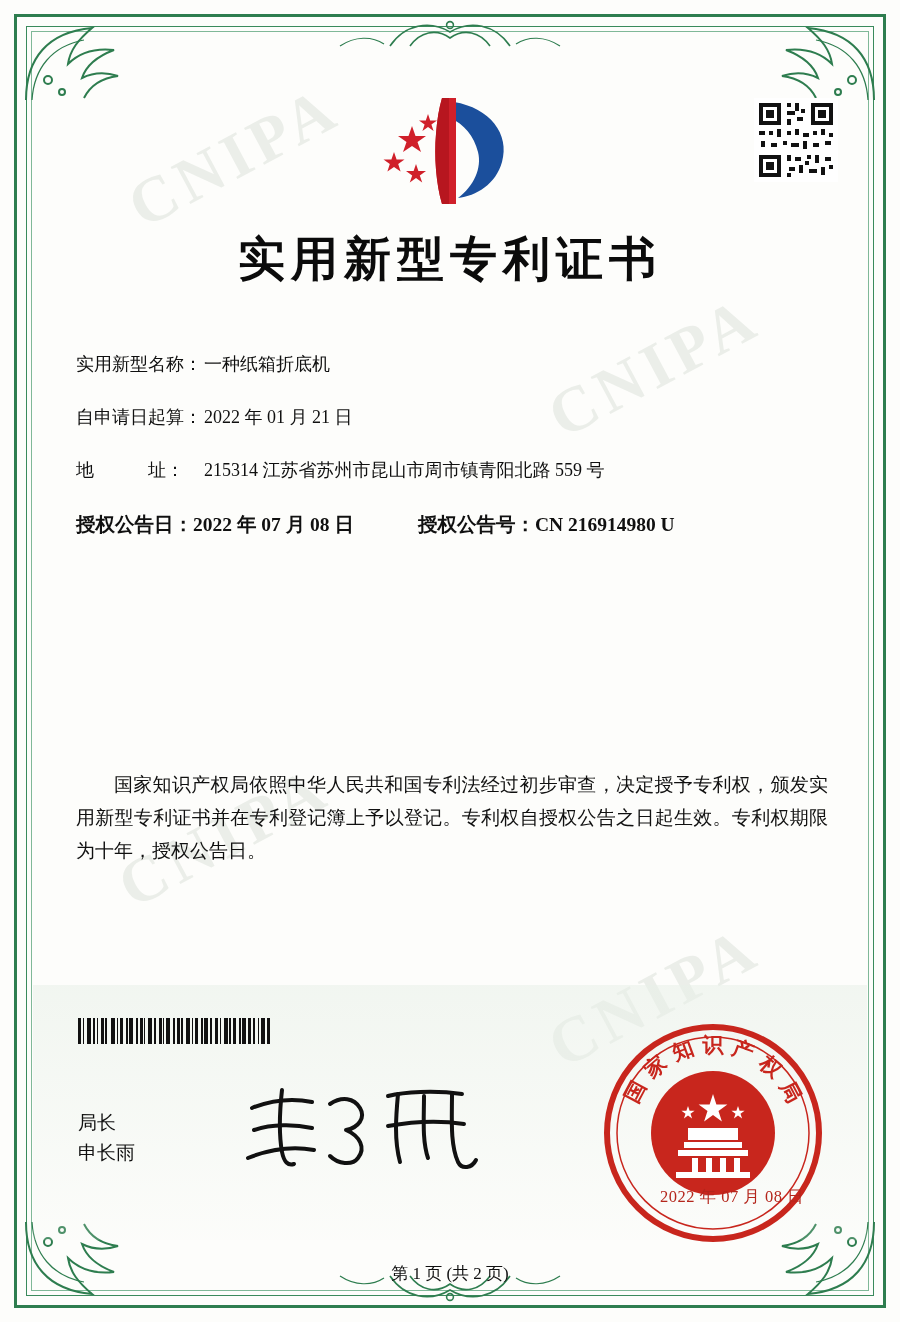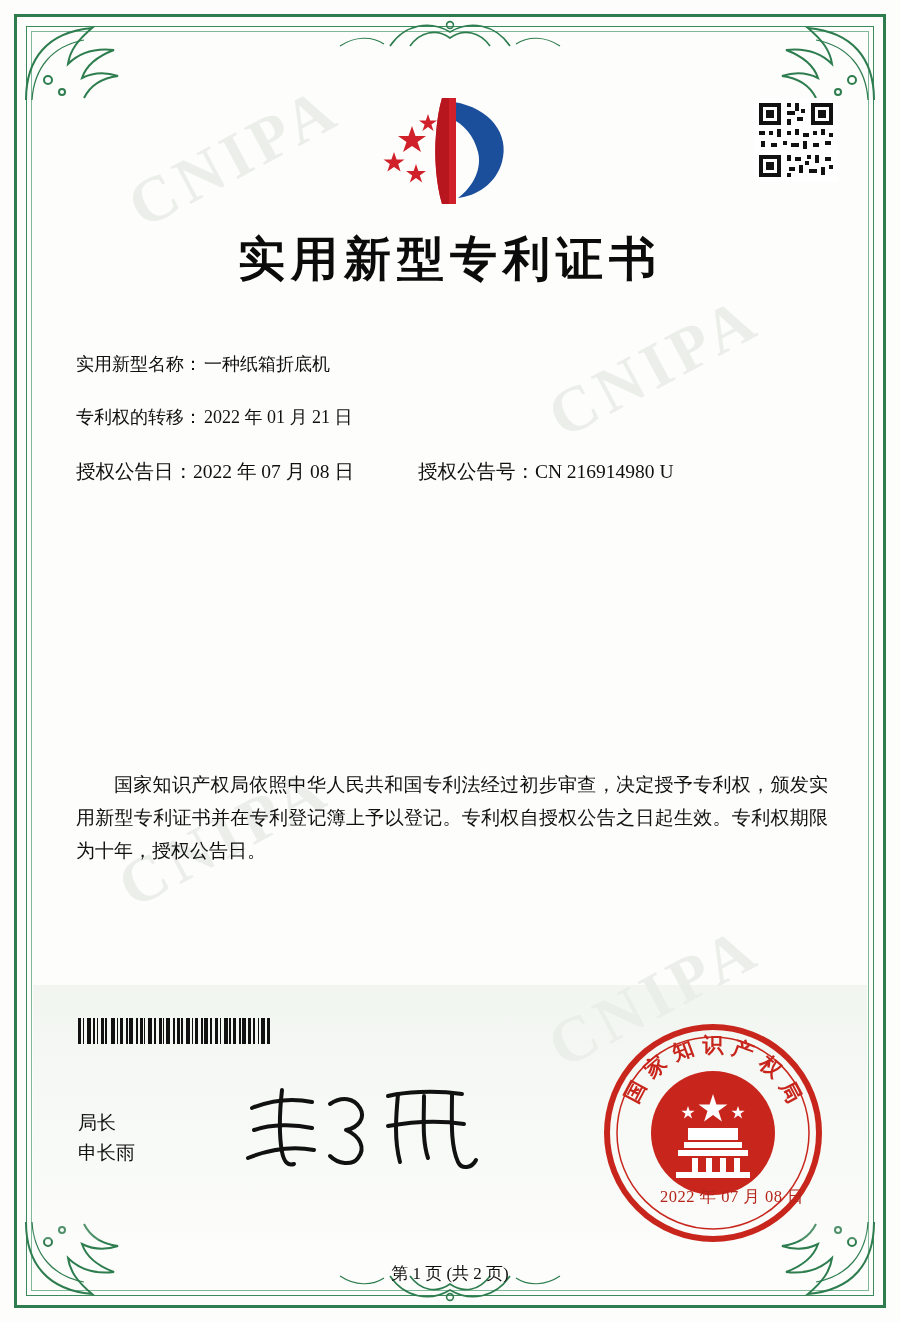--- a/index.html
+++ b/index.html
@@ -139,20 +139,21 @@
     color: #101010;
   }
   .lbl-w-5 { width: 128px; }
   .field-value { color: #101010; }
 
   .pub-row {
     font-size: 19.5px;
     color: #101010;
     margin-bottom: 24px;
     white-space: nowrap;
+    font-weight: bold;
   }
   .pub-gap { display: inline-block; width: 64px; }
 
   .paragraphs {
     position: absolute;
     left: 76px;
     top: 768px;
     width: 752px;
     font-size: 19px;
     line-height: 33px;
@@ -368,21 +369,24 @@
       </svg>
     </div>
 
     <div class="main-title">实用新型专利证书</div>
 
     <div class="fields">
       <div class="field-row">
         <span class="field-label lbl-w-5">实用新型名称：</span><span class="field-value">一种纸箱折底机</span>
       </div>
       <div class="field-row">
-        <span class="field-label lbl-w-5">专利权的转移：</span><span class="field-value">2022 年 01 月 21 日</span>
+        <span class="field-label lbl-w-5">自申请日起算：</span><span class="field-value">2022 年 01 月 21 日</span>
+      </div>
+      <div class="field-row">
+        <span class="field-label lbl-w-5">地　　　址：</span><span class="field-value">215314 江苏省苏州市昆山市周市镇青阳北路 559 号</span>
       </div>
       <div class="pub-row">
         <span class="field-label">授权公告日：</span><span class="field-value">2022 年 07 月 08 日</span><span class="pub-gap"></span><span class="field-label">授权公告号：</span><span class="field-value">CN 216914980 U</span>
       </div>
     </div>
 
     <div class="paragraphs">
       <p>国家知识产权局依照中华人民共和国专利法经过初步审查，决定授予专利权，颁发实用新型专利证书并在专利登记簿上予以登记。专利权自授权公告之日起生效。专利权期限为十年，授权公告日。</p>
     </div>
 

